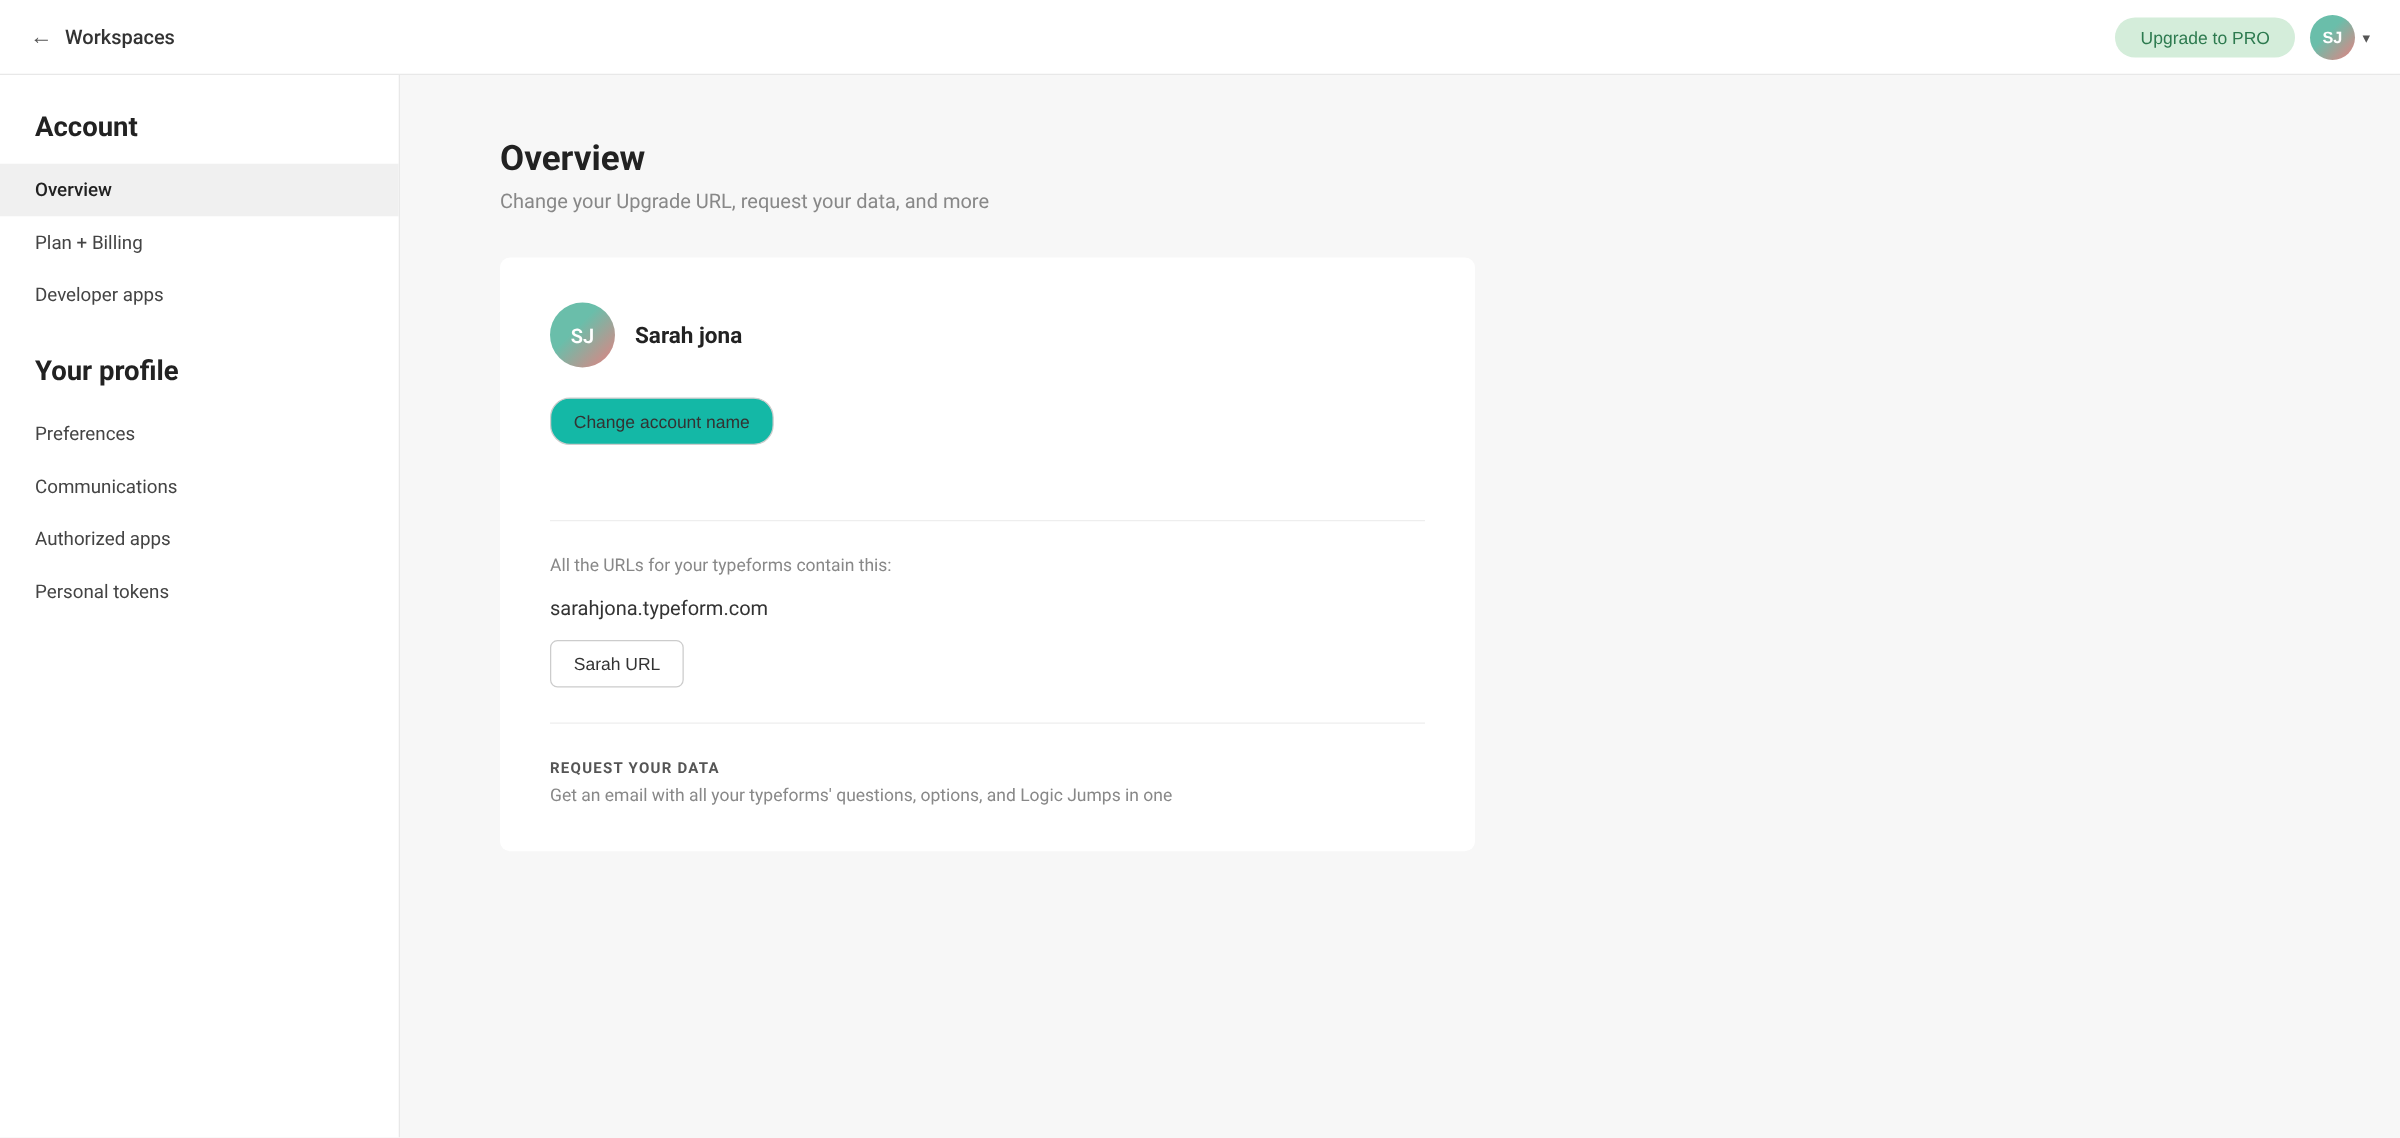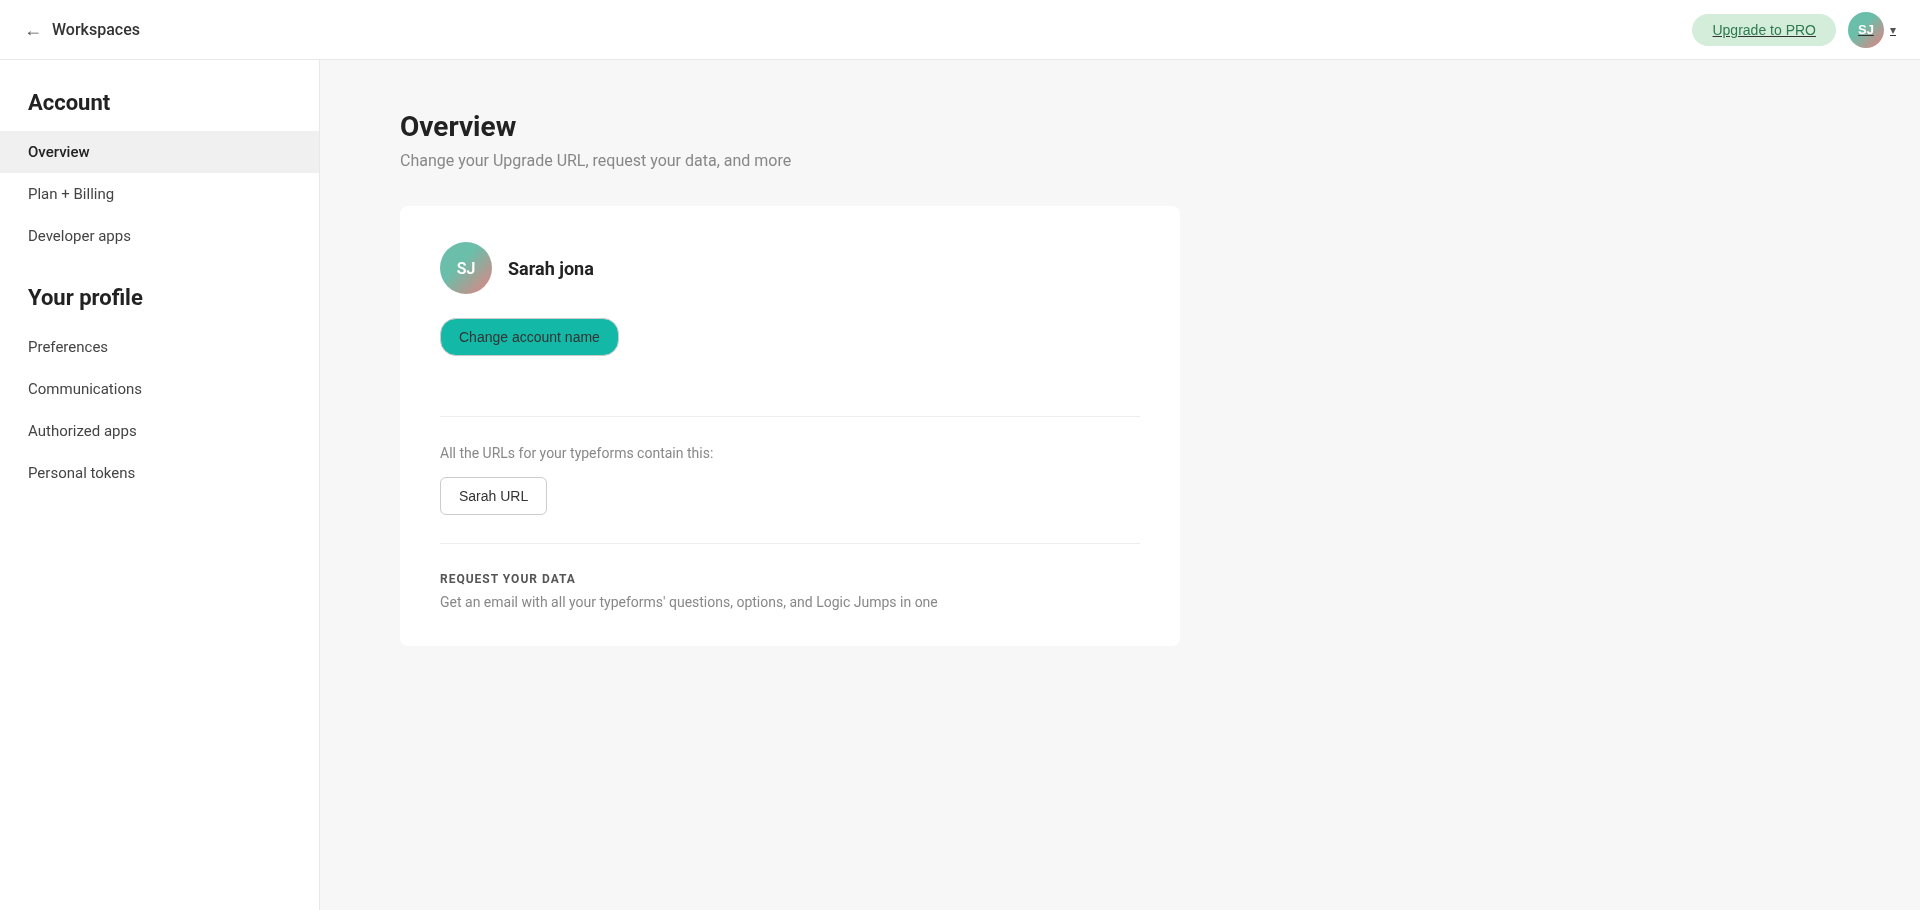--- a/index.html
+++ b/index.html
@@ -48,21 +48,20 @@
     .navbar-title {
       font-size: 16px;
       color: #333;
       font-weight: 500;
     }
 
     .navbar-right {
       display: flex;
       align-items: center;
       gap: 12px;
-      text-decoration: underline;
     }
 
     .upgrade-btn {
       background: #d4edda;
       border: none;
       border-radius: 20px;
       padding: 8px 20px;
       color: #2d7a4f;
       font-size: 14px;
       font-weight: 500;
@@ -313,20 +312,21 @@
         <span class="user-name">Sarah jona</span>
       </div>
 
       <button class="change-name-btn">Change account name</button>
 
       <hr class="divider">
 
       
       <div>
         <div class="section-desc">All the URLs for your typeforms contain this:</div>
+        <div class="url-value">sarahjona.typeform.com</div>
         <button class="edit-url-btn">Sarah URL</button>
       </div>
 
       <hr class="divider">
 
       
       <div>
         <div class="request-section-label">REQUEST YOUR DATA</div>
         <div class="request-desc">Get an email with all your typeforms' questions, options, and Logic Jumps in one</div>
       </div>

